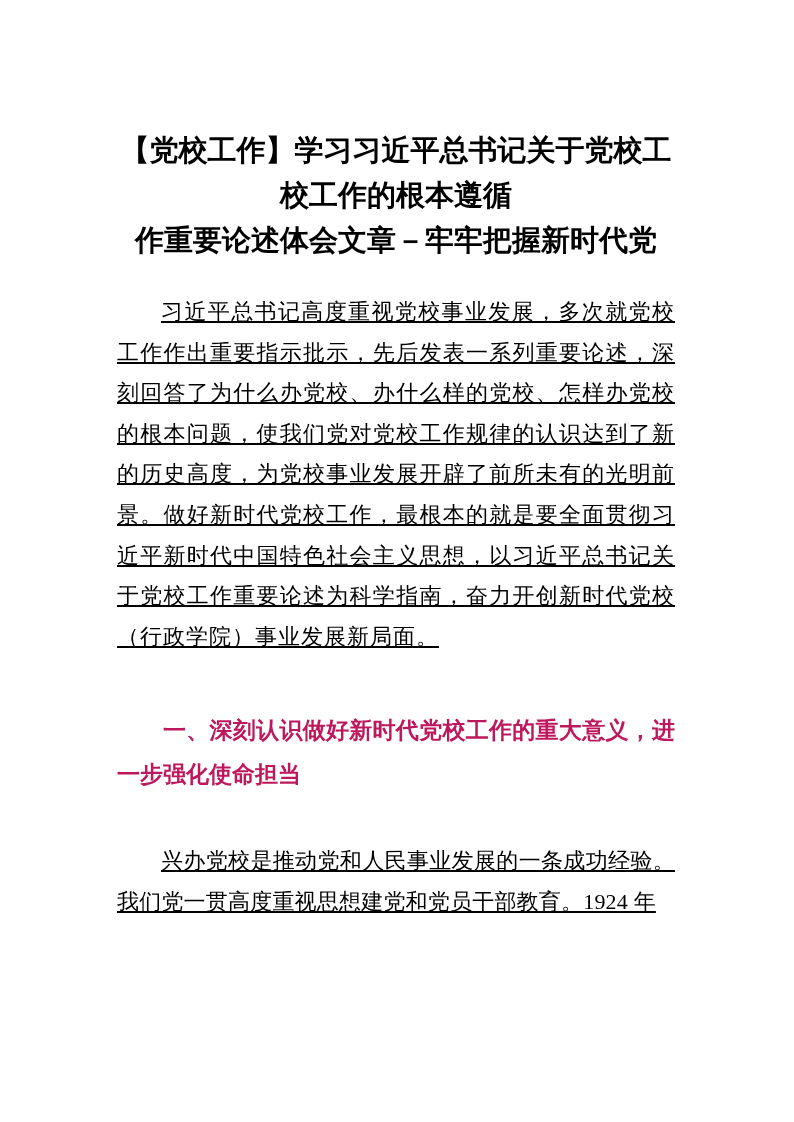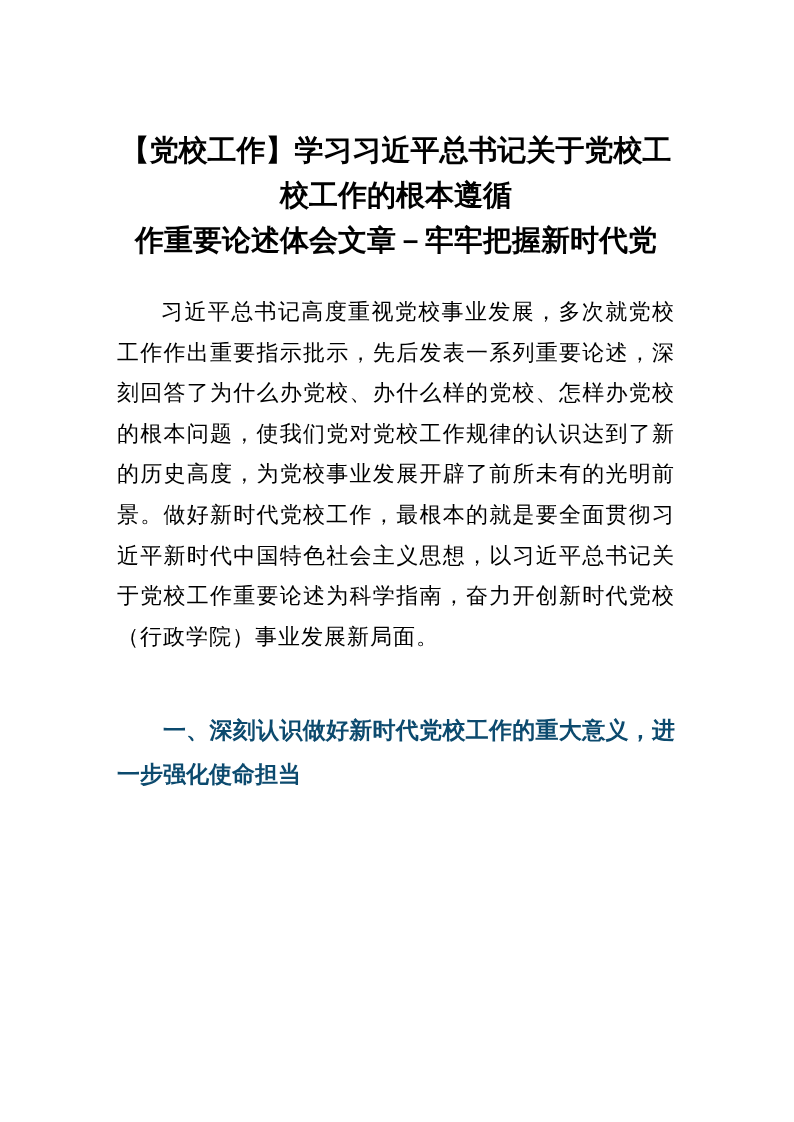--- a/index.html
+++ b/index.html
@@ -31,32 +31,33 @@
   .title-line { display: block; }
   .body-para {
     font-family: "Liberation Serif", serif;
     font-size: 22px;
     line-height: 40.6px;
     letter-spacing: 1px;
     text-align: justify;
     text-indent: 2em;
     margin: 0;
     color: #000000;
+    text-decoration: underline;
   }
   .intro { margin-top: 29px; }
   .section-heading {
     font-family: "Liberation Sans", sans-serif;
     font-weight: 700;
     font-size: 23px;
     line-height: 44px;
     letter-spacing: 0;
     text-align: justify;
     text-indent: 2em;
     margin: 51px 0 0 0;
-    color: #0c4a6e;
+    color: #be185d;
   }
   .section1 {
     margin-top: 45px;
     letter-spacing: 0.2px;
   }
 </style>
 </head>
 <body>
 
 <div class="page">
@@ -64,14 +65,15 @@
     <h1 class="doc-title">
       <span class="title-line">【党校工作】学习习近平总书记关于党校工</span>
       <span class="title-line">校工作的根本遵循</span>
       <span class="title-line">作重要论述体会文章－牢牢把握新时代党</span>
     </h1>
 
     <p class="body-para intro">习近平总书记高度重视党校事业发展，多次就党校工作作出重要指示批示，先后发表一系列重要论述，深刻回答了为什么办党校、办什么样的党校、怎样办党校的根本问题，使我们党对党校工作规律的认识达到了新的历史高度，为党校事业发展开辟了前所未有的光明前景。做好新时代党校工作，最根本的就是要全面贯彻习近平新时代中国特色社会主义思想，以习近平总书记关于党校工作重要论述为科学指南，奋力开创新时代党校（行政学院）事业发展新局面。</p>
 
     <h2 class="section-heading">一、深刻认识做好新时代党校工作的重大意义，进一步强化使命担当</h2>
 
+    <p class="body-para section1">兴办党校是推动党和人民事业发展的一条成功经验。我们党一贯高度重视思想建党和党员干部教育。1924 年</p>
   </div>
 </div>
 
 </body></html>

